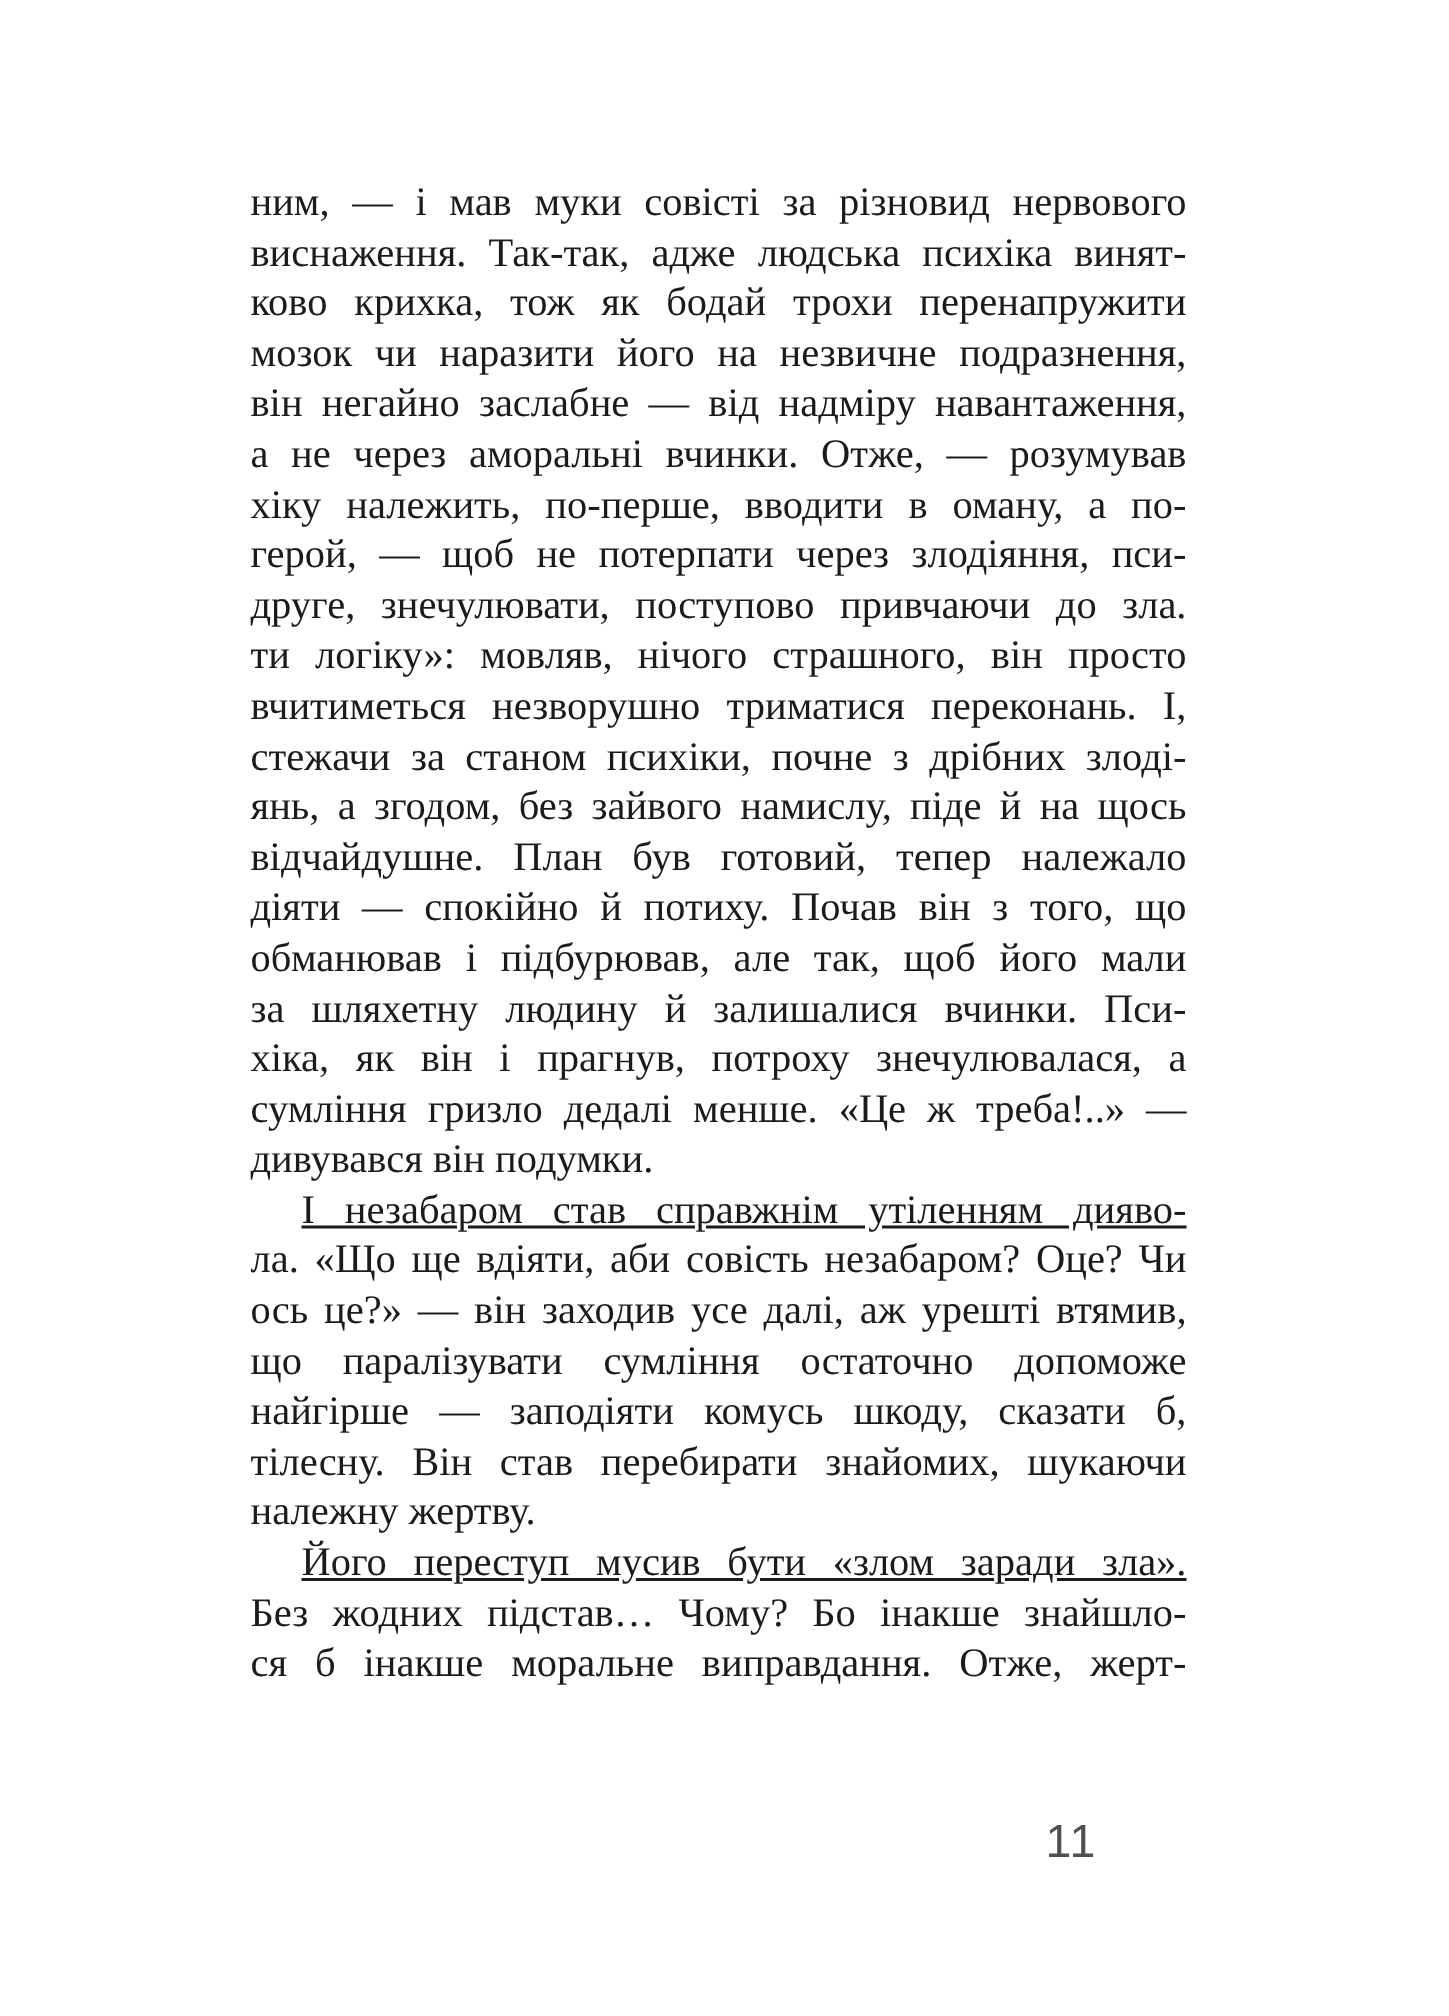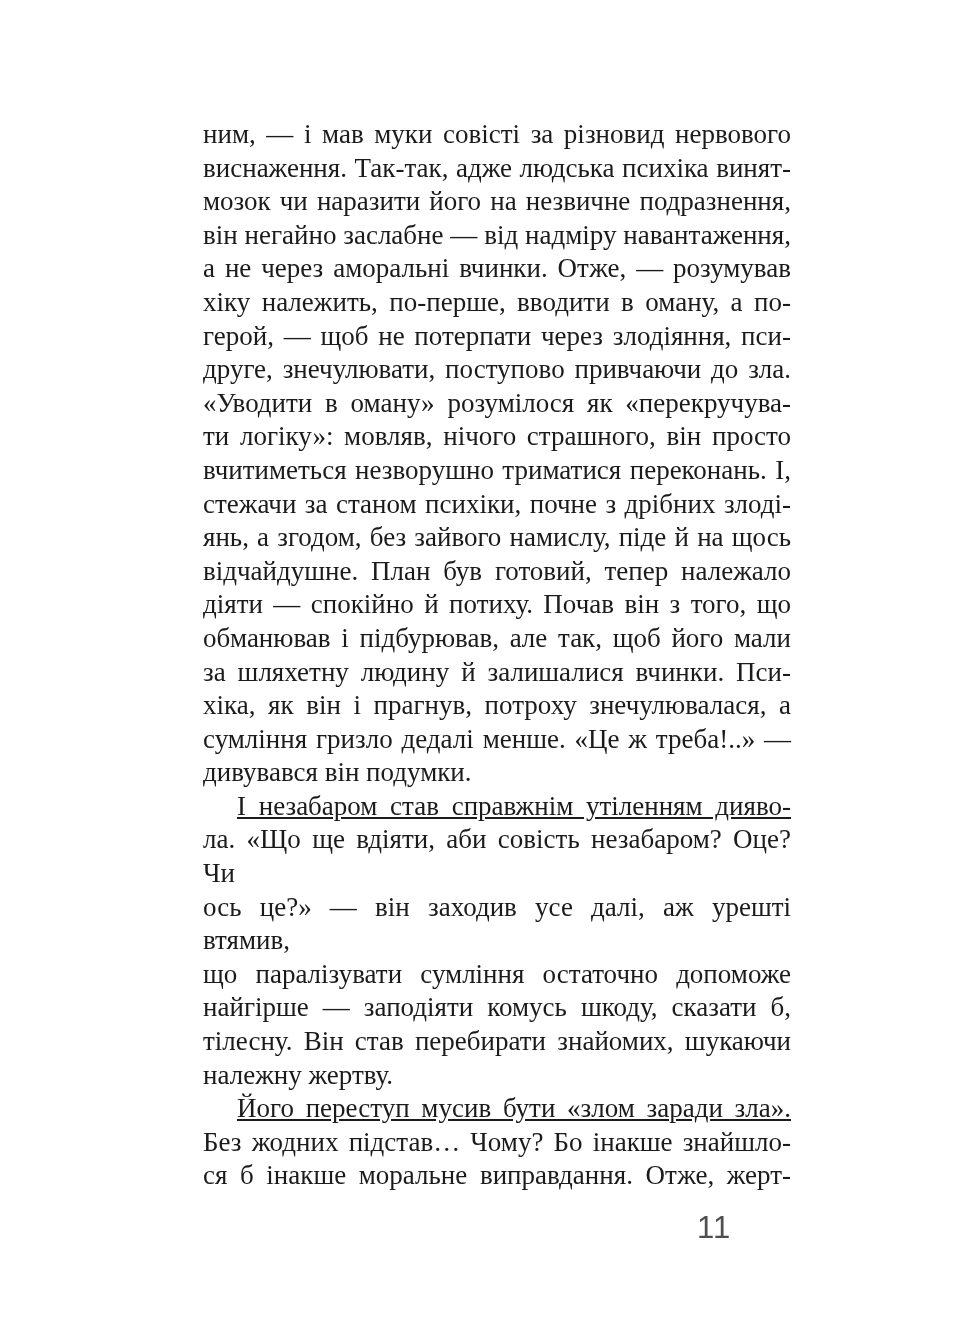--- a/index.html
+++ b/index.html
@@ -25,21 +25,20 @@
     width: 624px;
     font-size: 27px;
     line-height: 33.6px;
     color: var(--text-color, #1b1b1b);
     font-family: "Liberation Serif", serif;
   }
   .line {
     text-align: justify;
     text-align-last: justify;
     white-space: normal;
-    margin-left: 36px;
   }
   .line.flush-left {
     text-align: right;
     text-align-last: left;
   }
   .line.indent {
     text-indent: 34px;
     text-decoration: underline;
   }
   .page-number {
@@ -54,27 +53,27 @@
     letter-spacing: 1px;
   }
 </style>
 </head>
 <body>
 
 <div class="book-page">
   <main class="text-block">
       <div class="line">ним, — і мав муки совісті за різновид нервового</div>
       <div class="line">виснаження. Так-так, адже людська психіка винят-</div>
+      <div class="line">ково крихка, тож як бодай трохи перенапружити</div>
       <div class="line">мозок чи наразити його на незвичне подразнення,</div>
       <div class="line">він негайно заслабне — від надміру навантаження,</div>
       <div class="line">а не через аморальні вчинки. Отже, — розумував</div>
       <div class="line">хіку належить, по-перше, вводити в оману, а по-</div>
       <div class="line">герой, — щоб не потерпати через злодіяння, пси-</div>
       <div class="line">друге, знечулювати, поступово привчаючи до зла.</div>
-      <div class="line">«Уводити в оману» розумілося як «перекручува-</div>
       <div class="line">ти логіку»: мовляв, нічого страшного, він просто</div>
       <div class="line">вчитиметься незворушно триматися переконань. І,</div>
       <div class="line">стежачи за станом психіки, почне з дрібних злоді-</div>
       <div class="line">янь, а згодом, без зайвого намислу, піде й на щось</div>
       <div class="line">відчайдушне. План був готовий, тепер належало</div>
       <div class="line">діяти — спокійно й потиху. Почав він з того, що</div>
       <div class="line">обманював і підбурював, але так, щоб його мали</div>
       <div class="line">за шляхетну людину й залишалися вчинки. Пси-</div>
       <div class="line">хіка, як він і прагнув, потроху знечулювалася, а</div>
       <div class="line">сумління гризло дедалі менше. «Це ж треба!..» —</div>

